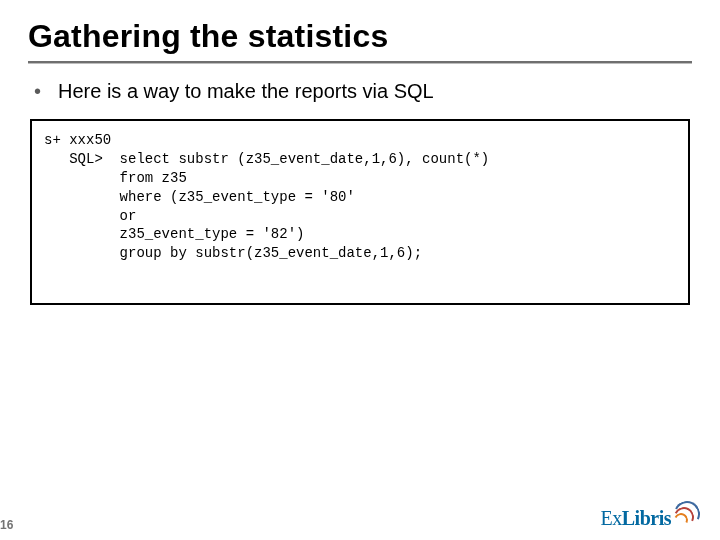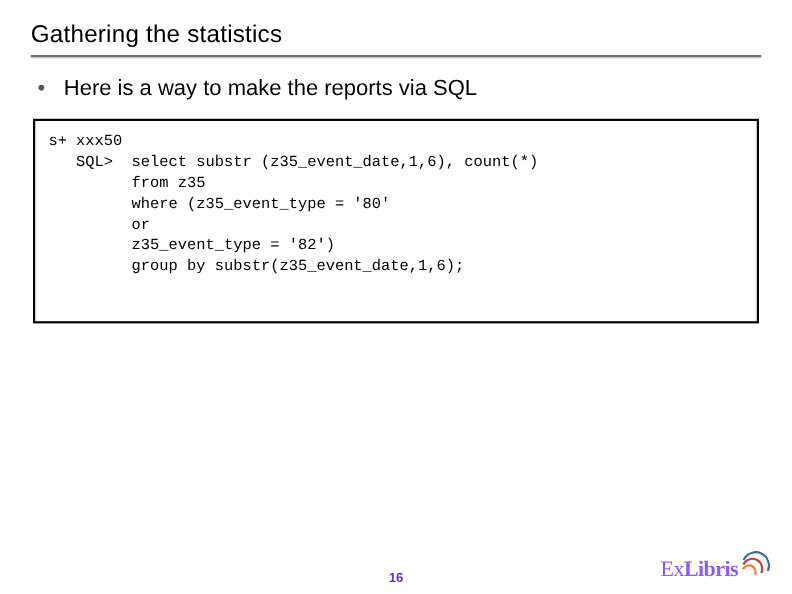--- a/index.html
+++ b/index.html
@@ -13,22 +13,22 @@
     overflow: hidden;
   }
   .slide {
     position: relative;
     width: 720px;
     height: 540px;
     box-sizing: border-box;
     padding: 18px 28px 0 28px;
   }
   .title {
-    font-weight: normal;
-    font-size: 22px;
+    font-weight: bold;
+    font-size: 32px;
     letter-spacing: 0.2px;
     padding-bottom: 6px;
   }
   .title-rule {
     height: 0;
     border-top: 2px solid #6f6f6f;
     border-bottom: 1px solid #bdbdbd;
     margin-bottom: 14px;
   }
   ul.bullets {
@@ -61,37 +61,37 @@
     line-height: 1.35;
     white-space: pre;
     min-height: 180px;
     box-sizing: border-box;
   }
   .page-num {
     position: absolute;
     bottom: 8px;
     left: 0;
     width: 100%;
-    text-align: center;
+    text-align: left;
     font-size: 12px;
     font-weight: bold;
-    color: #6d28d9;
+    color: #737373;
   }
   .logo {
     position: absolute;
     right: 24px;
     bottom: 10px;
     display: flex;
     align-items: flex-end;
     gap: 2px;
   }
   .logo-text {
     font-family: Georgia, 'Times New Roman', serif;
     font-size: 20px;
-    color: #8b5cf6;
+    color: #0369a1;
     letter-spacing: -0.5px;
   }
   .logo-text .l2 {
     font-weight: bold;
   }
   .logo-arcs {
     width: 22px;
     height: 22px;
     position: relative;
     margin-left: 1px;

